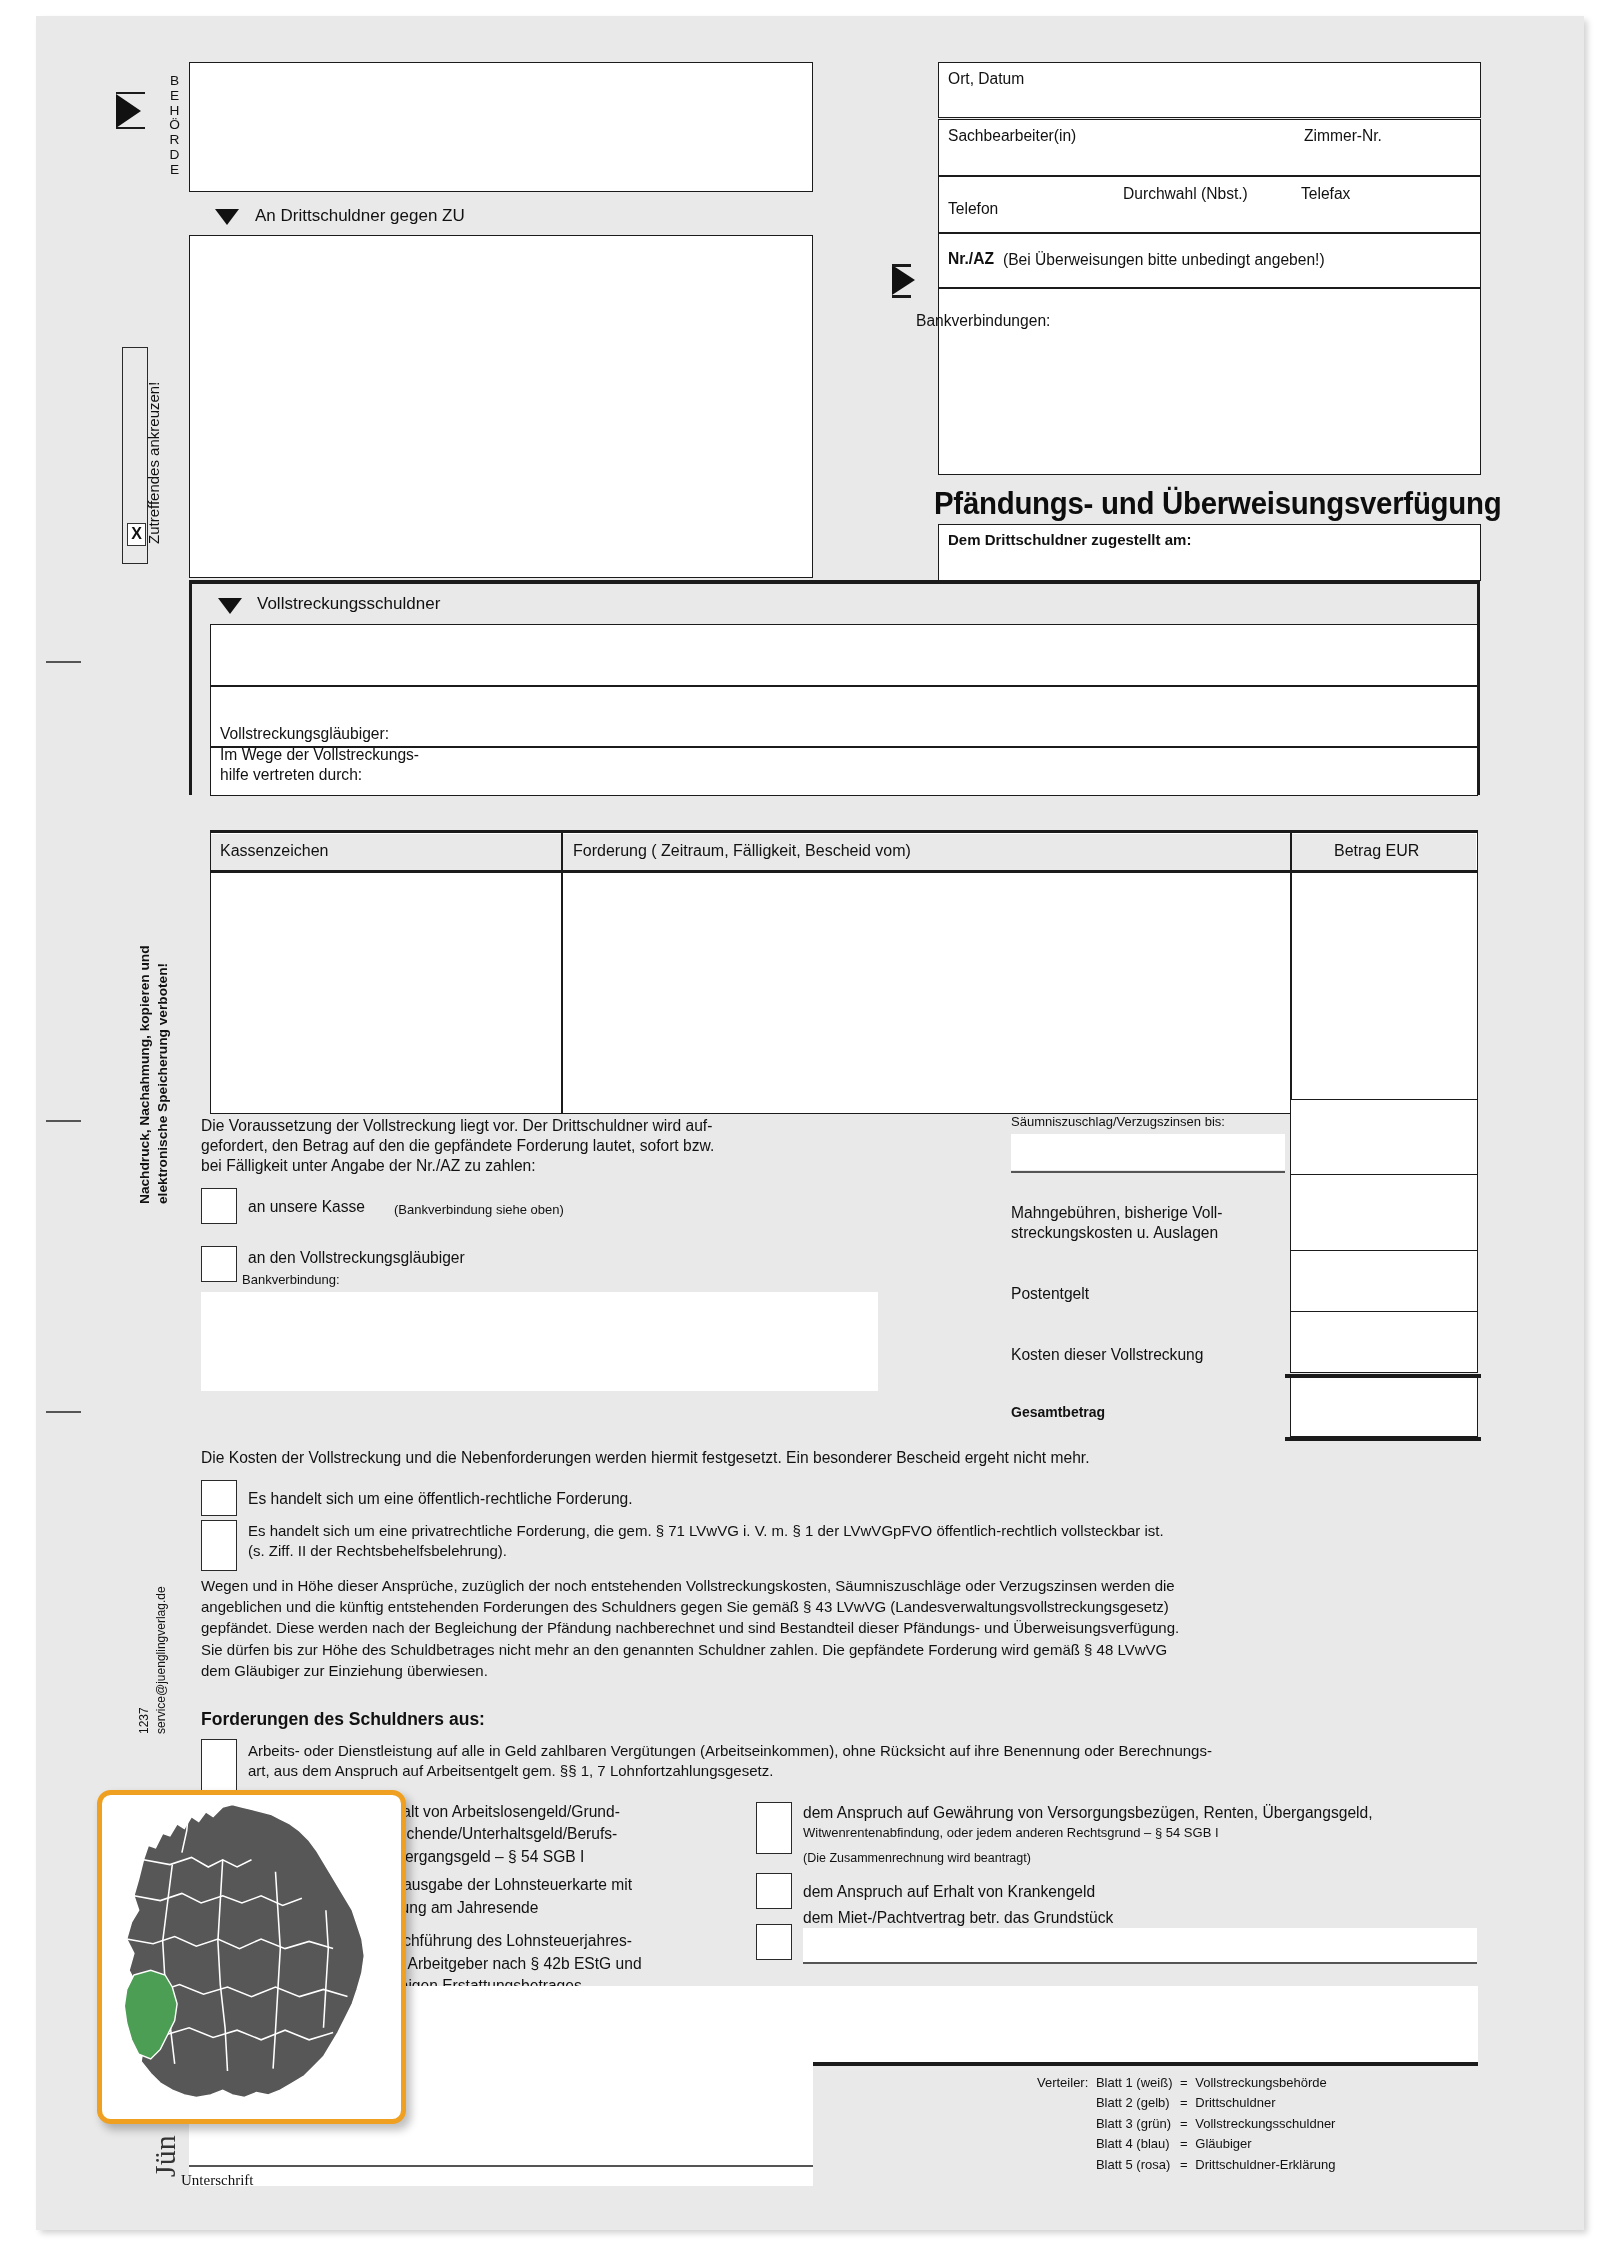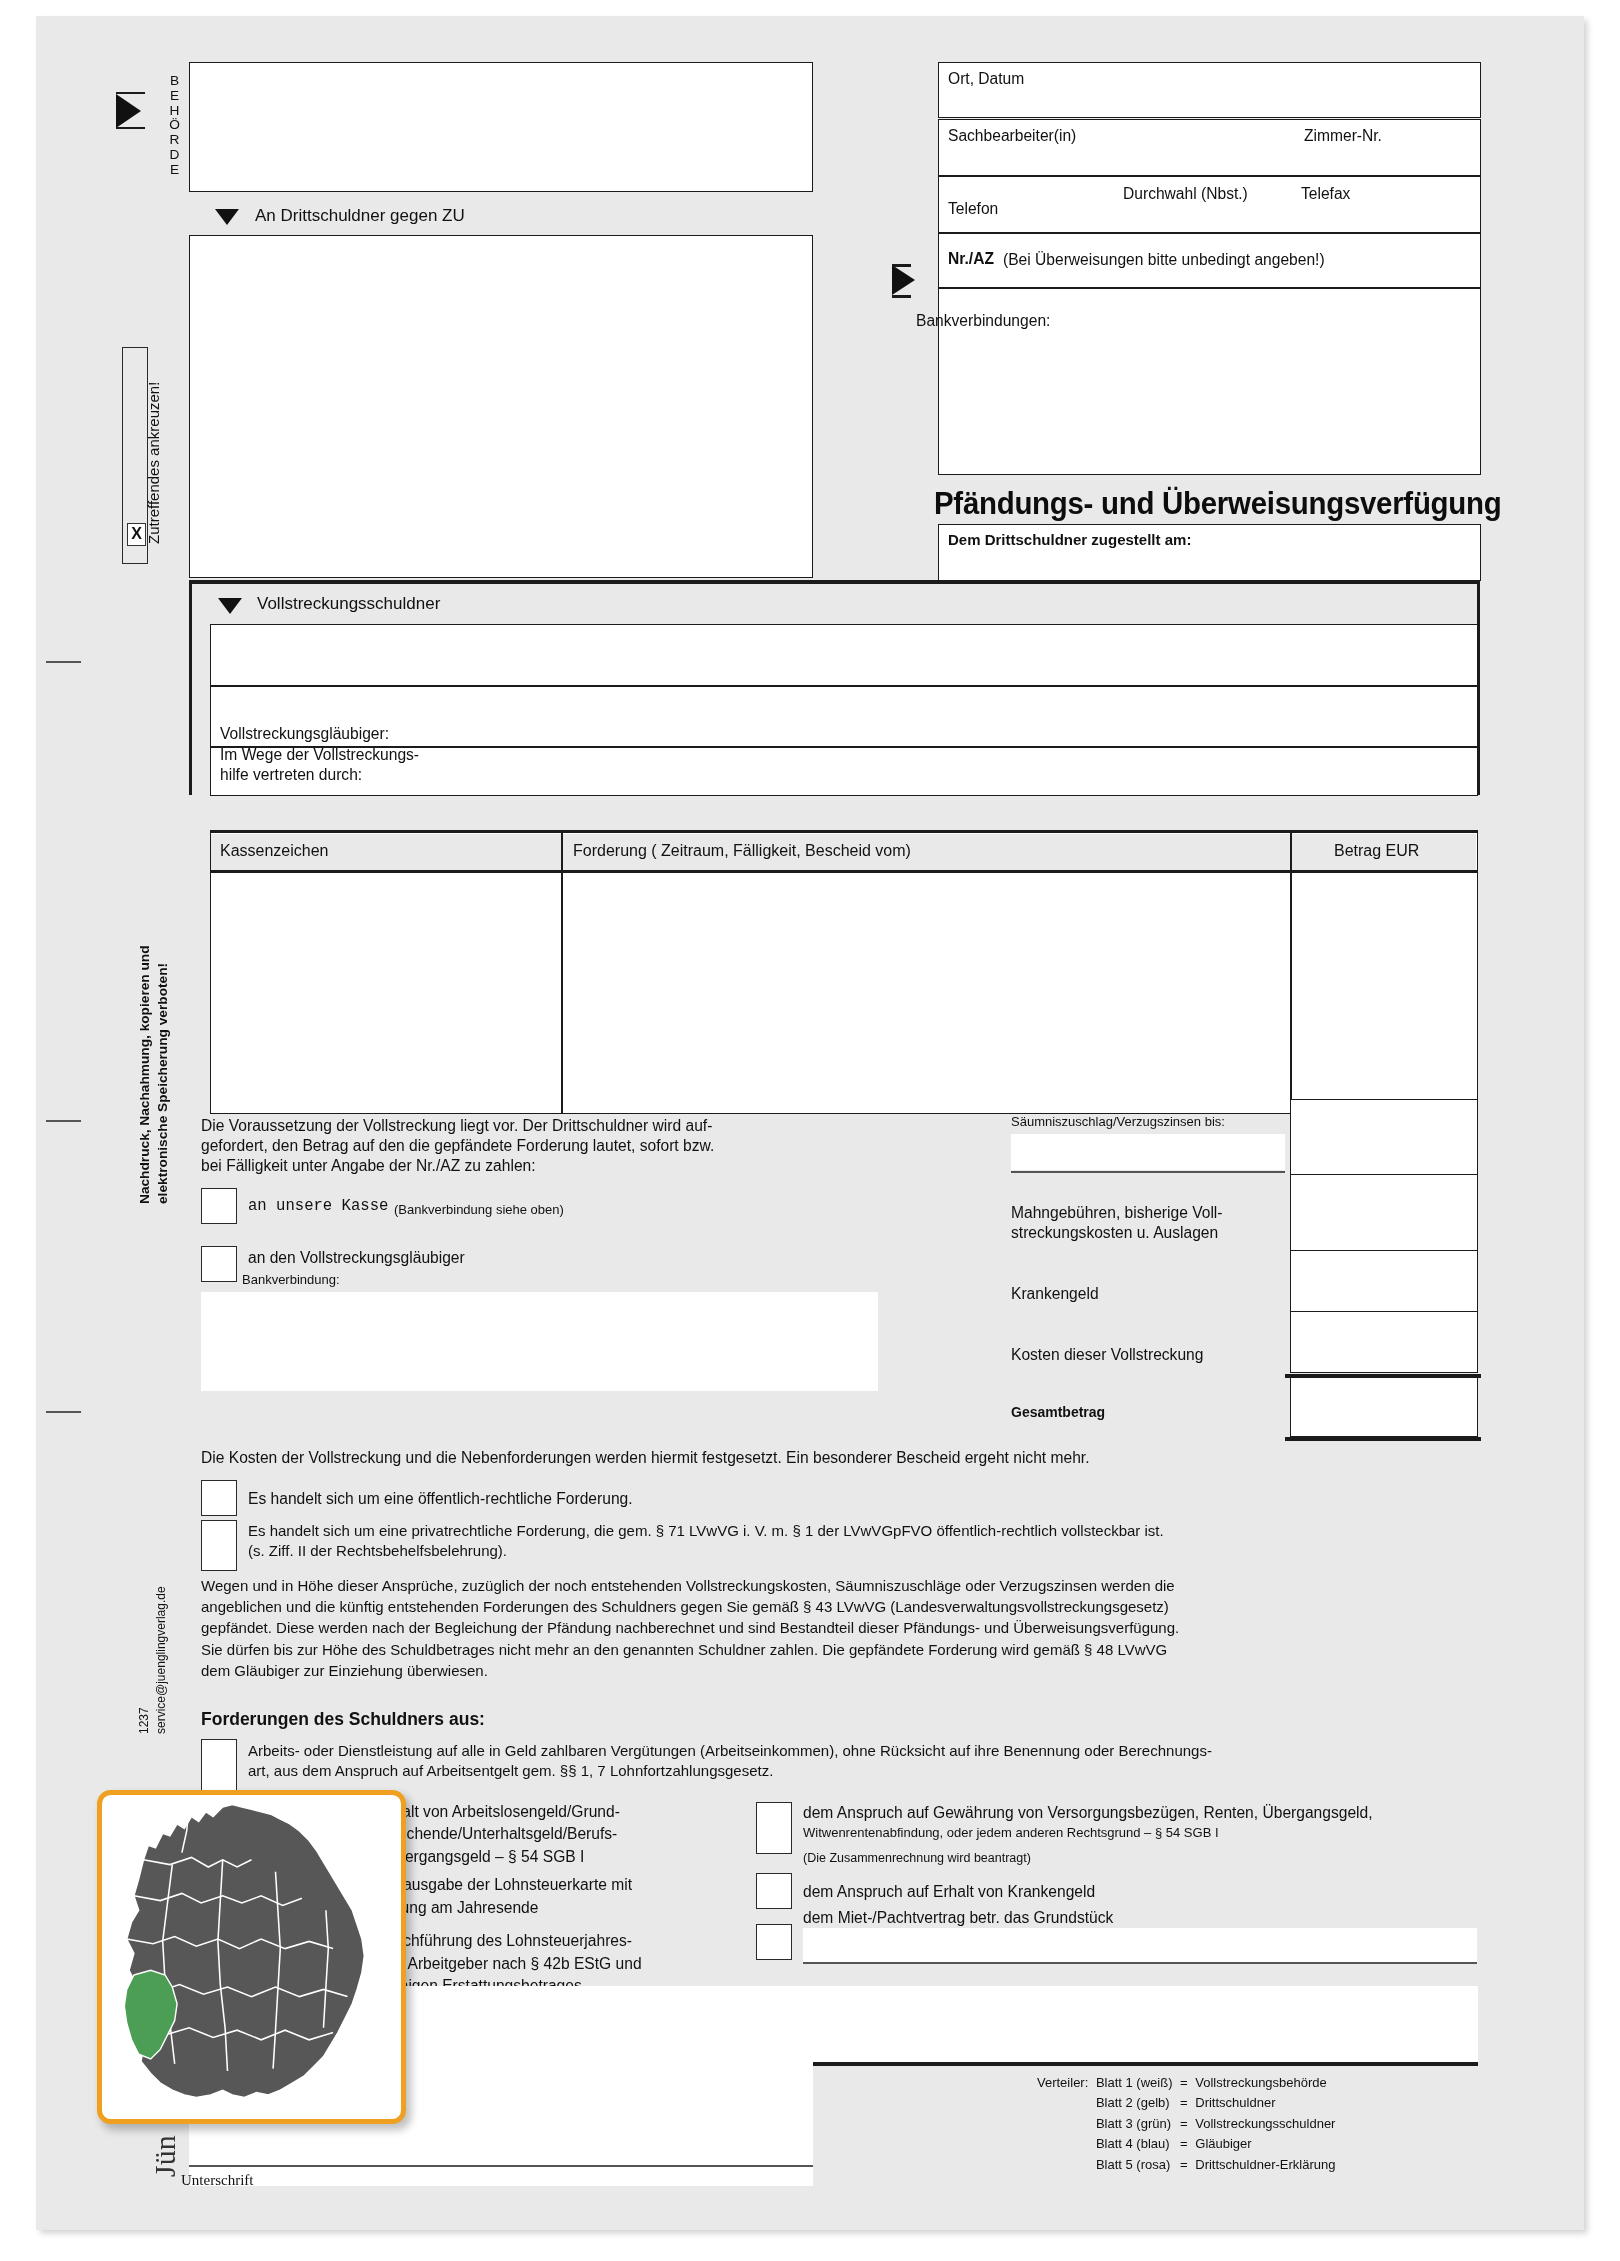--- a/index.html
+++ b/index.html
@@ -142,40 +142,40 @@
 
   <div class="lbl" style="left:220px;top:842px;font-size:16px;">Kassenzeichen</div>
   <div class="lbl" style="left:573px;top:842px;font-size:16px;">Forderung ( Zeitraum, Fälligkeit, Bescheid vom)</div>
   <div class="lbl" style="left:1334px;top:842px;font-size:16px;">Betrag EUR</div>
 
   <div class="lbl" style="left:201px;top:1117px;text-align:right;">Die Voraussetzung der Vollstreckung liegt vor. Der Drittschuldner wird auf-</div>
   <div class="lbl" style="left:201px;top:1137px;">gefordert, den Betrag auf den die gepfändete Forderung lautet, sofort bzw.</div>
   <div class="lbl" style="left:201px;top:1157px;">bei Fälligkeit unter Angabe der Nr./AZ zu zahlen:</div>
 
   <div class="cb" style="left:201px;top:1188px;width:36px;height:36px;"></div>
-  <div class="lbl" style="left:248px;top:1198px;font-family:Liberation Mono, monospace;">an unsere Kasse</div>
+  <div class="lbl" style="left:248px;top:1198px;">an unsere Kasse</div>
   <div class="lbl-sm" style="left:394px;top:1203px;">(Bankverbindung siehe oben)</div>
 
   <div class="cb" style="left:201px;top:1246px;width:36px;height:36px;"></div>
   <div class="lbl" style="left:248px;top:1249px;">an den Vollstreckungsgläubiger</div>
   <div class="lbl-sm" style="left:242px;top:1273px;">Bankverbindung:</div>
 
   <div class="wplain" style="left:201px;top:1292px;width:677px;height:99px;background:#ffffff;"></div>
 
   <div class="lbl-sm" style="left:1011px;top:1115px;">Säumniszuschlag/Verzugszinsen bis:</div>
   <div class="wplain" style="left:1011px;top:1134px;width:274px;height:36px;"></div>
   <div class="hline-thin" style="left:1011px;top:1171px;width:274px;height:1.9px;"></div>
 
   <div class="wbox" style="left:1290px;top:1099px;width:188px;height:76px;border-width:1.2px;"></div>
 
   <div class="lbl" style="left:1011px;top:1204px;">Mahngebühren, bisherige Voll-</div>
   <div class="lbl" style="left:1011px;top:1224px;">streckungskosten u. Auslagen</div>
   <div class="wbox" style="left:1290px;top:1175px;width:188px;height:76px;border-width:1.2px;border-top:none;"></div>
 
-  <div class="lbl" style="left:1011px;top:1285px;">Krankengeld</div>
+  <div class="lbl" style="left:1011px;top:1285px;">Postentgelt</div>
   <div class="wbox" style="left:1290px;top:1251px;width:188px;height:61px;border-width:1.2px;border-top:none;"></div>
 
   <div class="lbl" style="left:1011px;top:1346px;">Kosten dieser Vollstreckung</div>
   <div class="wbox" style="left:1290px;top:1312px;width:188px;height:61px;border-width:1.2px;border-top:none;"></div>
 
   <div class="lbl lbl-b" style="left:1011px;top:1404px;font-size:14px;">Gesamtbetrag</div>
   <div class="hline" style="left:1285px;top:1374px;width:196px;height:3.7px;"></div>
   <div class="wbox" style="left:1290px;top:1378px;width:188px;height:59px;border-width:1.2px;border-top:none;"></div>
   <div class="hline" style="left:1285px;top:1437px;width:196px;height:3.7px;"></div>
 

